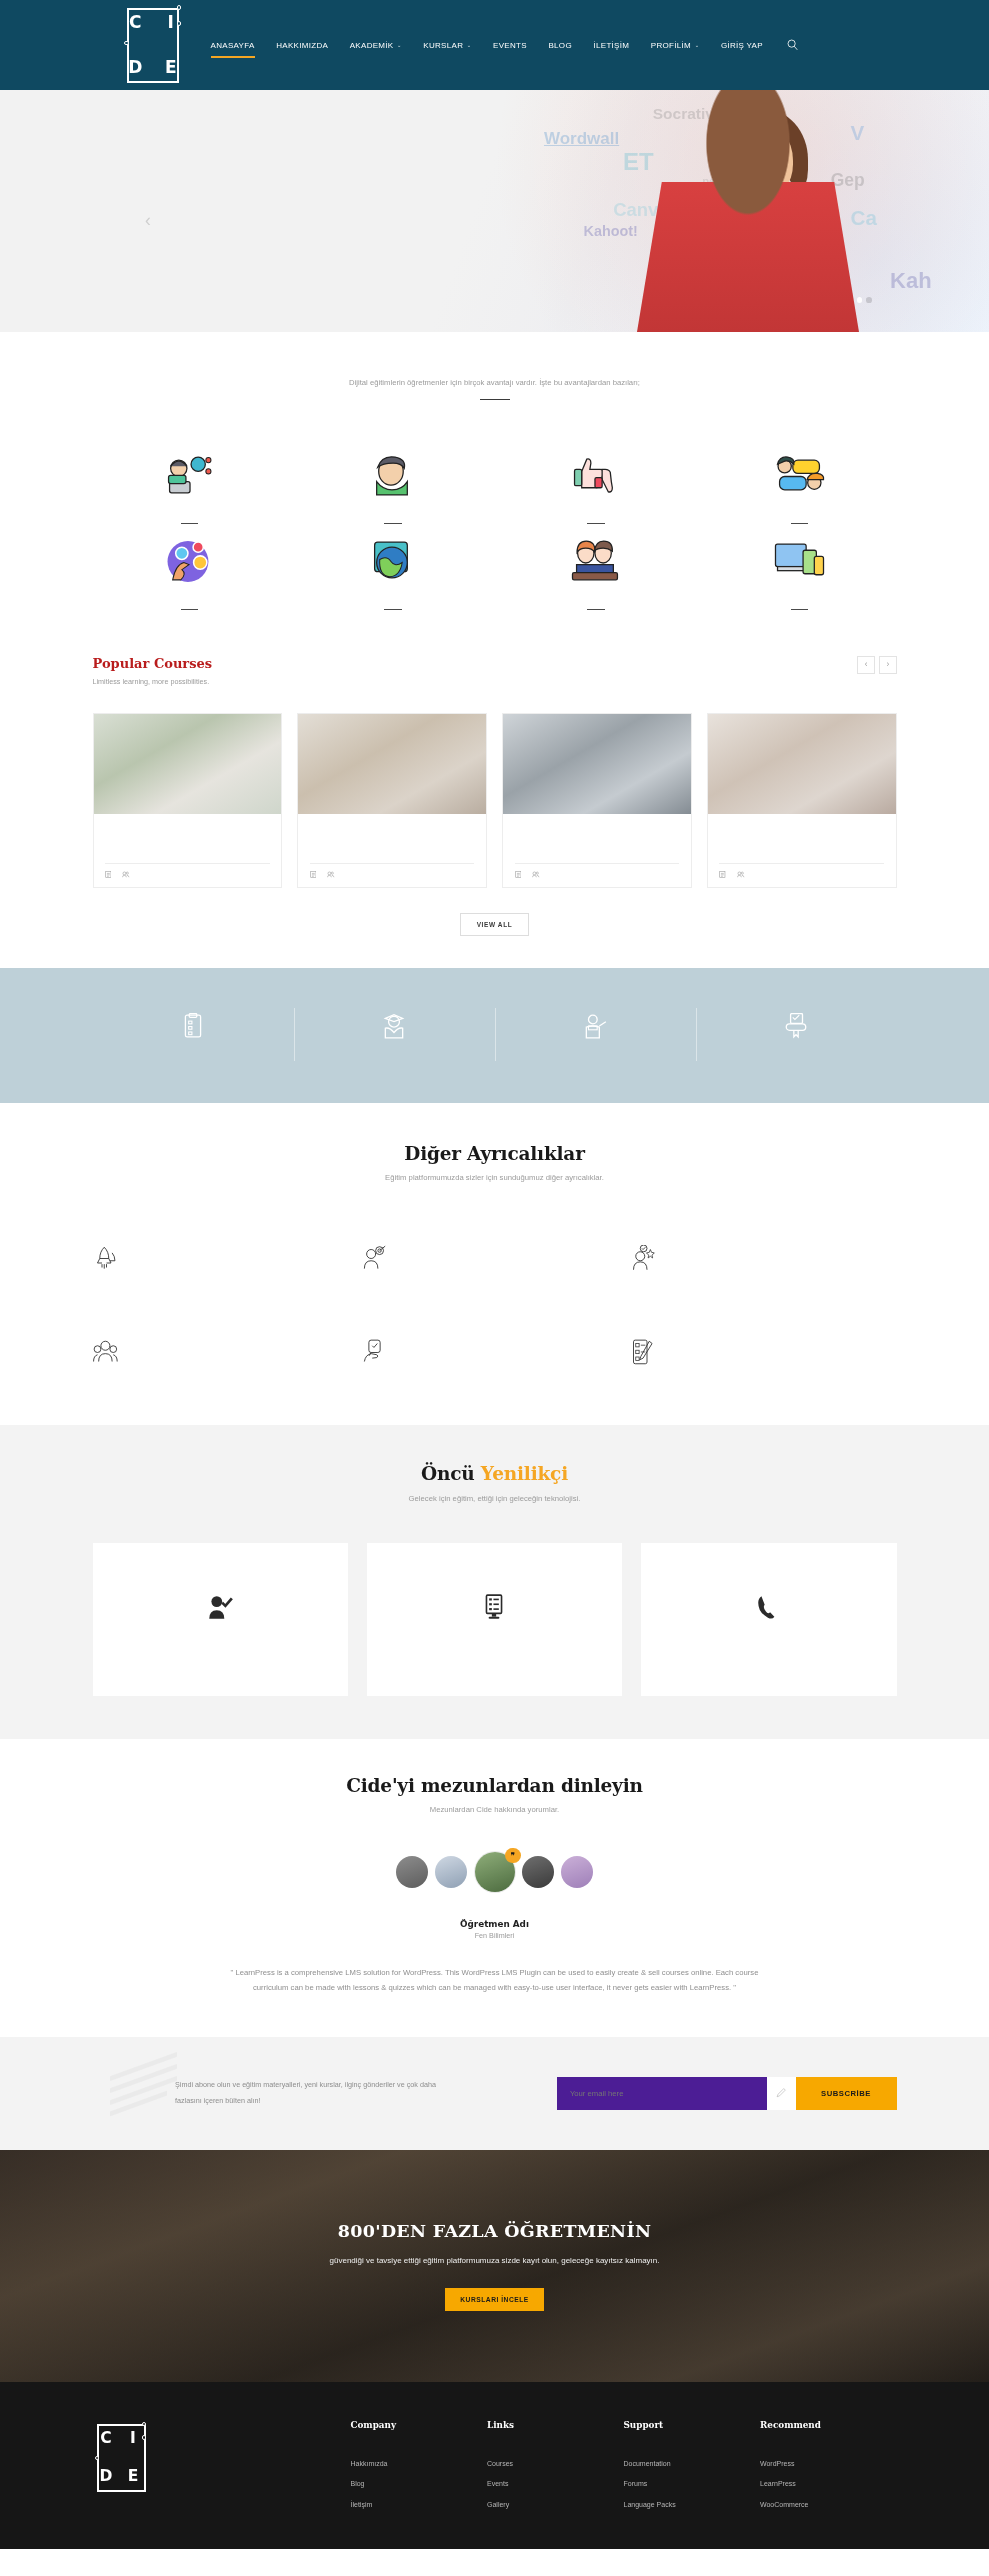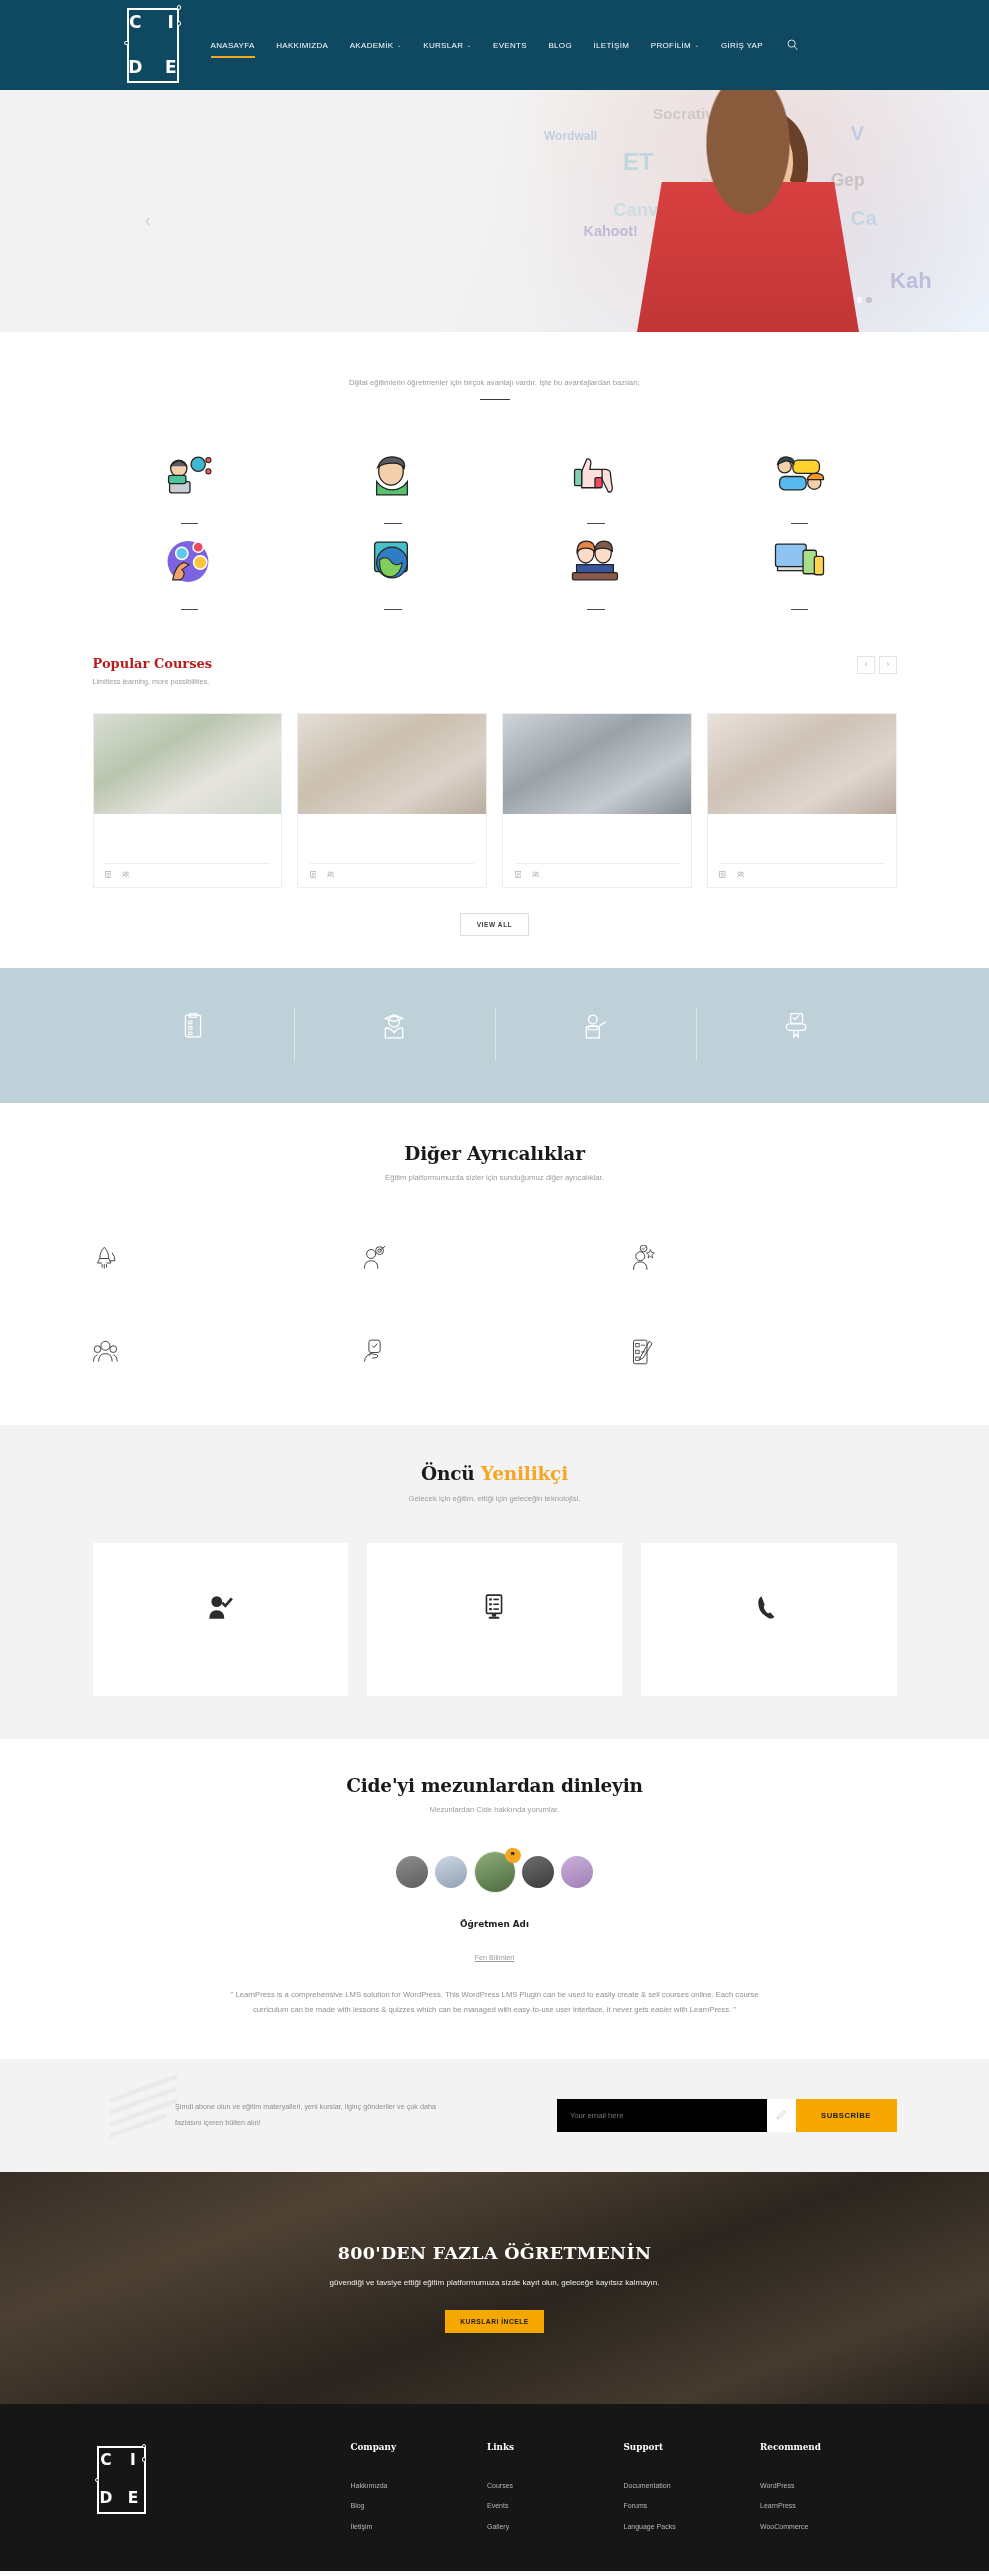--- a/index.html
+++ b/index.html
@@ -254,40 +254,40 @@
   .quote-badge {
     position: absolute; right: -6.2px; top: -4.1px; width: 15.5px; height: 15.5px;
     border-radius: 50%; background: #f5a623; color: #1a1a1a;
     display: flex; align-items: center; justify-content: center;
     font-size: 7.7px; font-weight: bold; font-family: "DejaVu Serif", serif;
   }
   .testi-name {
     margin-top: 27px; font-family: "DejaVu Sans", sans-serif; font-weight: bold;
     font-size: 8.8px; color: #1f1f1f;
   }
-  .testi-role { margin-top: 24px; font-size: 7.2px; color: #9a9a9a; text-decoration: underline; }
+  .testi-role { margin-top: 2px; font-size: 7.2px; color: #9a9a9a; }
   .testi-quote {
     margin: 25px auto 0; max-width: 556px; font-size: 7.7px;
     color: #8f8f8f; line-height: 2.0;
   }
 
   
   .news { background: #f3f3f3; padding: 0; position: relative; height: 113px; }
   .news-inner { width: 804px; margin: 0 auto; height: 100%; display: flex; align-items: center; }
   .news-doc {
     width: 98px; height: 88px; flex: none; position: relative; opacity: .5;
   }
   .news-doc i {
     position: absolute; left: 17.5px; height: 4.6px; background: #e3e3e3; border-radius: 0.5px;
     transform: skewY(-20deg);
   }
   .news-text { font-size: 7.2px; color: #8d8d8d; line-height: 2.3; margin-left: -15.5px; max-width: 268px; }
   .news-form { margin-left: auto; display: flex; height: 33px; width: 340px; }
   .news-input {
-    flex: 1; background: #000000; border: none; outline: none;
+    flex: 1; background: #4c1d95; border: none; outline: none;
     font-size: 7.7px; color: #9a9a9a; padding: 0 13.4px;
     font-family: "Liberation Sans", sans-serif;
   }
   .news-icon {
     background: #fff; width: 29px; display: flex; align-items: center; justify-content: center;
   }
   .news-btn {
     width: 101px; background: #f7a800; border: none; cursor: pointer;
     color: #1a1a1a; font-weight: bold; font-size: 7.7px; letter-spacing: 0.5px;
     font-family: "Liberation Sans", sans-serif;
@@ -385,21 +385,21 @@
           <circle cx="9" cy="9" r="7" fill="none" stroke="#fff" stroke-width="1.6"></circle>
           <line x1="14" y1="14" x2="20" y2="21" stroke="#fff" stroke-width="1.6"></line>
         </svg>
     </div>
   </div>
 </header>
 
 <section class="hero">
   <div class="hero-bg" id="hero-bg">
       <span class="tool" style="left: 66%; top: 6%; font-size: 15.5px; color: rgb(122, 122, 122);">Socrative</span>
-      <span class="tool" style="left: 55%; top: 16%; font-size: 12px; color: rgb(47, 125, 196);">Wordwall</span>
+      <span class="tool" style="left: 55%; top: 16%; font-size: 17px; color: rgb(47, 125, 196); text-decoration: underline;">Wordwall</span>
       <span class="tool" style="left: 63%; top: 24%; font-size: 24px; color: rgb(63, 176, 200);">ET</span>
       <span class="tool" style="left: 62%; top: 45%; font-size: 18.5px; color: rgb(111, 195, 214);">Canva</span>
       <span class="tool" style="left: 59%; top: 55%; font-size: 14.4px; color: rgb(59, 59, 158); text-align: center;">Kahoot!</span>
       <span class="tool" style="left: 86%; top: 13%; font-size: 20.6px; color: rgb(74, 144, 217);">V</span>
       <span class="tool" style="left: 84%; top: 33%; font-size: 17.5px; color: rgb(107, 107, 107);">Gep</span>
       <span class="tool" style="left: 86%; top: 48%; font-size: 20.6px; color: rgb(89, 185, 212);">Ca</span>
       <span class="tool" style="left: 80%; top: 65%; font-size: 15.5px; color: rgb(142, 95, 192);">Quizizz</span>
       <span class="tool" style="left: 90%; top: 66%; font-size: 22px; color: rgb(70, 69, 156); margin-top: 18px;">Kah</span>
       <span class="tool" style="left: 70%; top: 70%; font-size: 13.4px; color: rgb(176, 176, 176);">eter</span>
       <span class="tool" style="left: 75%; top: 58%; font-size: 12.4px; color: rgb(160, 143, 127);">oon</span>

